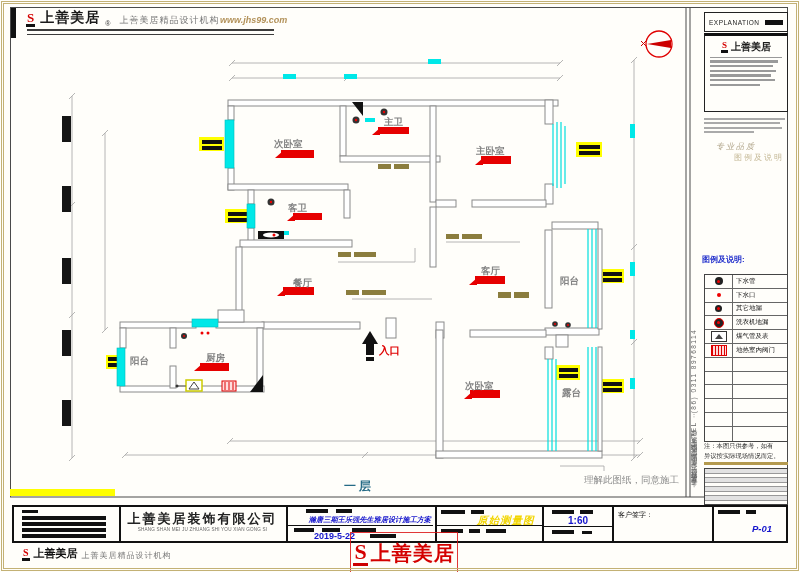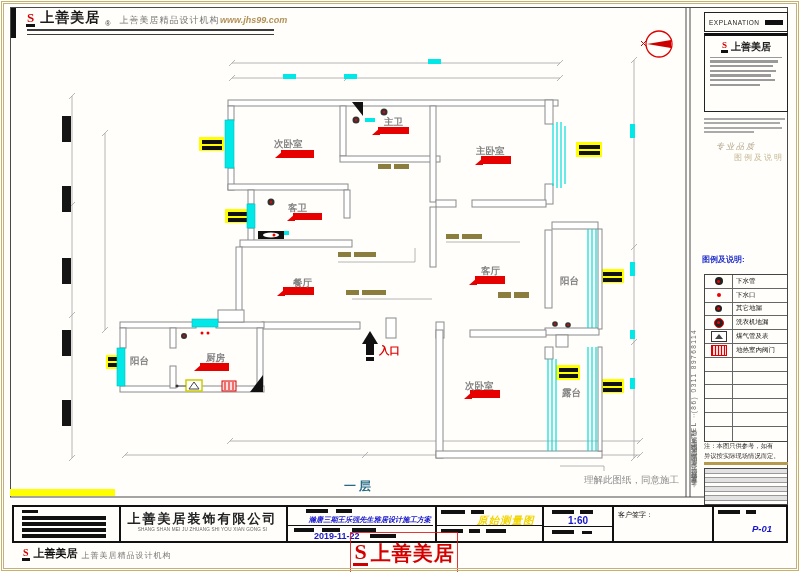--- a/index.html
+++ b/index.html
@@ -473,21 +473,21 @@
     <div class="tb-company">上善美居装饰有限公司</div>
     <div class="tb-pinyin">SHANG SHAN MEI JU ZHUANG SHI YOU XIAN GONG SI</div>
 
     <div class="bbar" style="left:292px;top:2px;width:22px;"></div>
     <div class="bbar" style="left:322px;top:2px;width:16px;"></div>
     <div class="tb-project">瀚唐三期王乐强先生雅居设计施工方案</div>
     <div class="tb-hline" style="left:274px;top:18px;width:145px;"></div>
     <div class="bbar" style="left:280px;top:21px;width:20px;"></div>
     <div class="bbar" style="left:308px;top:21px;width:18px;"></div>
     <div class="bbar" style="left:338px;top:21px;width:24px;"></div>
-    <div class="tb-date">2019-11-22</div>
+    <div class="tb-date">2019-5-22</div>
     <div class="bbar" style="left:356px;top:27px;width:26px;"></div>
 
     <div class="bbar" style="left:427px;top:3px;width:24px;"></div>
     <div class="bbar" style="left:457px;top:3px;width:13px;"></div>
     <div class="tb-yellow">原始测量图</div>
     <div class="tb-hline" style="left:423px;top:18px;width:105px;"></div>
     <div class="bbar" style="left:427px;top:22px;width:22px;"></div>
     <div class="bbar" style="left:455px;top:22px;width:11px;"></div>
     <div class="bbar" style="left:472px;top:22px;width:20px;"></div>
 

